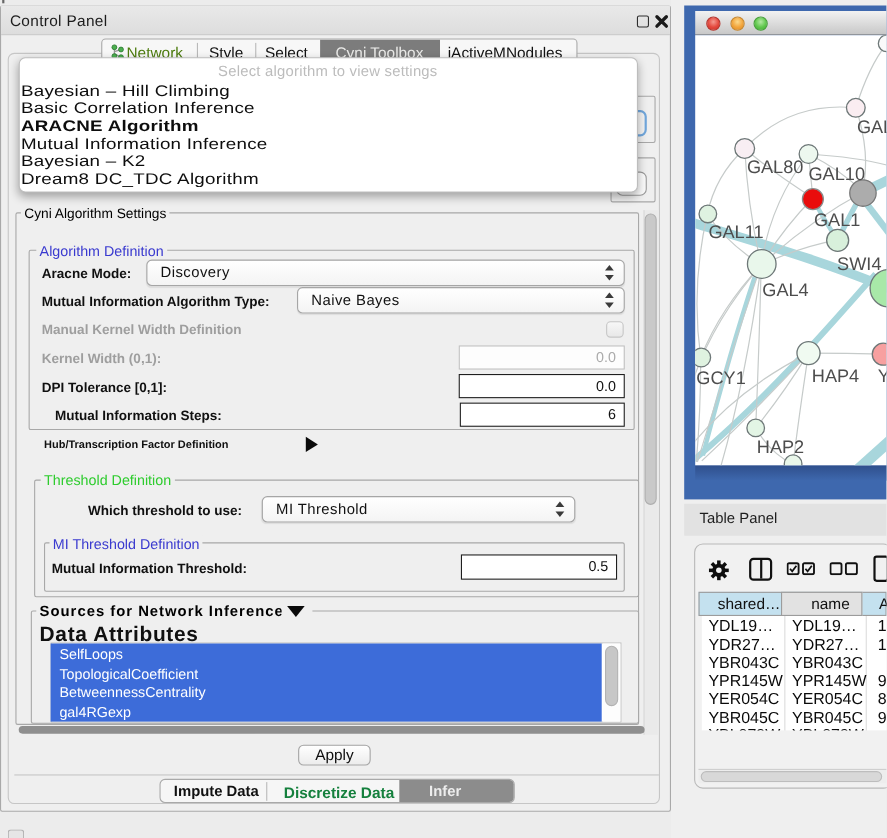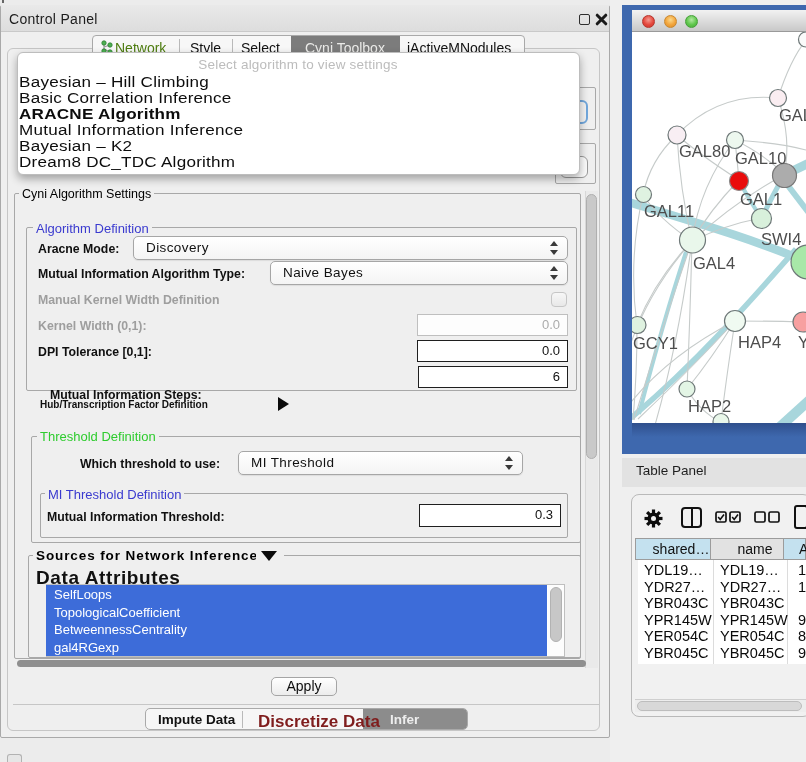--- a/index.html
+++ b/index.html
@@ -67,34 +67,34 @@
 <div class="lab" style="left:38px; top:242px;">Aracne Mode:</div>
 <div class="combo" style="left:133px; top:236px; width:435px;">Discovery<span class="updn"></span></div>
 <div class="lab" style="left:38px; top:267px;">Mutual Information Algorithm Type:</div>
 <div class="combo" style="left:270px; top:261px; width:298px;">Naive Bayes<span class="updn"></span></div>
 <div class="lab gray" style="left:38px; top:293px; color:#9E9E9E;">Manual Kernel Width Definition</div>
 <div class="abs" style="left:551px; top:292px; width:16px; height:15px; border:1px solid #C6C6C6; border-radius:4px; background:linear-gradient(#F7F7F7,#E8E8E8);"></div>
 <div class="lab gray" style="left:38px; top:319px; color:#9E9E9E;">Kernel Width (0,1):</div>
 <div class="fieldd" style="left:417px; top:314px; width:151px; height:22px;">0.0</div>
 <div class="lab" style="left:38px; top:345px;">DPI Tolerance [0,1]:</div>
 <div class="field" style="left:417px; top:340px; width:151px; height:22px;">0.0</div>
-<div class="lab" style="left:38px; top:388px;padding-left:12px;">Mutual Information Steps:</div>
+<div class="lab" style="left:38px; top:371px;padding-left:12px;">Mutual Information Steps:</div>
 <div class="field" style="left:418px; top:366px; width:150px; height:22px;">6</div>
 
 <div class="lab" style="left:40px; top:399px; font-size:10px;">Hub/Transcription Factor Definition</div>
 <div class="abs" style="left:278px; top:397px; width:0px; height:0px; border-top:7.5px solid transparent; border-bottom:7.5px solid transparent; border-left:11px solid #0A0A0A;"></div>
 
 <div class="grp" style="left:31px; top:436px; width:550px; height:107px;"></div>
 <div class="grplab" style="left:37px; top:429px; color:#2ECC2E; font-size:13px;">Threshold Definition</div>
 <div class="lab" style="left:80px; top:457px;">Which threshold to use:</div>
 <div class="combo" style="left:238px; top:451px; width:285px;">MI Threshold<span class="updn"></span></div>
 <div class="grp" style="left:40px; top:493px; width:528px; height:45px;"></div>
 <div class="grplab" style="left:45px; top:487px; color:#3A3ACF; font-size:13px;">MI Threshold Definition</div>
 <div class="lab" style="left:47px; top:510px;">Mutual Information Threshold:</div>
-<div class="field" style="left:419px; top:504px; width:142px; height:23px;">0.3</div>
+<div class="field" style="left:419px; top:504px; width:142px; height:23px;">0.5</div>
 
 <div class="grp" style="left:28px; top:555px; width:553px; height:103px;"></div>
 <div class="grplab b" style="left:33px; top:548px; font-size:13.5px; letter-spacing:0.9px;">Sources for Network Inference</div>
 <div class="abs" style="left:256px; top:550px; width:28px; height:12px; background:#EFEFEF;"></div>
 <div class="abs" style="left:261px; top:551px; width:0px; height:0px; border-left:8.5px solid transparent; border-right:8.5px solid transparent; border-top:10px solid #0A0A0A;"></div>
 <div class="lab" style="left:36px; top:567px; font-size:19px; letter-spacing:0.6px;">Data Attributes</div>
 <div class="abs" style="left:46px; top:584px; width:519px; height:73px; background:#FFF; border:1px solid #BFBFBF;"></div>
 <div class="abs" style="left:46px; top:585px; width:501px; height:71px; background:#3D6CD9;"></div>
 <div class="abs" style="left:54px; top:586px; width:400px; font-size:13px; color:#FFF; line-height:17.7px;">SelfLoops<br>TopologicalCoefficient<br>BetweennessCentrality<br>gal4RGexp</div>
 <div class="abs" style="left:548px; top:585px; width:16px; height:71px; background:#FDFDFD;"></div>
@@ -107,21 +107,21 @@
 <div class="abs" style="left:16.5px; top:51.5px; width:563px; height:123px; background:#FFF; border:1px solid #BDBDBD; border-radius:6px; box-shadow:0 4px 9px rgba(0,0,0,0.32); z-index:5;"></div>
 <div class="abs" style="left:16.5px; top:57px; width:563px; text-align:center; font-size:13.5px; color:#BCBCBC; letter-spacing:0.2px; z-index:6;">Select algorithm to view settings</div>
 <div class="abs" style="left:18.5px; top:74px; font-size:14px; color:#0D0D0D; line-height:16.1px; letter-spacing:0.2px; transform:scaleX(1.22); transform-origin:0 0; z-index:6;">Bayesian – Hill Climbing<br>Basic Correlation Inference<br><span class="b">ARACNE Algorithm</span><br>Mutual Information Inference<br>Bayesian – K2<br>Dream8 DC_TDC Algorithm</div>
 
 <div class="abs" style="left:271px; top:677px; width:66px; height:19px; background:linear-gradient(#FFFFFF,#ECECEC); border:1px solid #A5A5A5; border-radius:5px; text-align:center; font-size:14px; color:#0D0D0D; line-height:17px;">Apply</div>
 <div class="abs" style="left:13px; top:703.5px; width:586px; height:1px; background:#C6C6C6;"></div>
 <div class="abs" style="left:145px; top:708px; width:323px; height:22px; background:#F6F6F6; border:1px solid #A9A9A9; border-radius:5px; overflow:hidden;">
   <div class="abs" style="left:96px; top:2px; width:1px; height:17px; background:#B9B9B9;"></div>
   <div class="abs" style="left:217px; top:0px; width:106px; height:22px; background:#8C8C8C;"></div>
   <div class="abs" style="left:12px; top:3px; font-size:13.5px; font-weight:bold; color:#111;">Impute Data</div>
-  <div class="abs" style="left:112px; top:3px; font-size:17px; font-weight:bold; color:#7f1d1d;">Discretize Data</div>
+  <div class="abs" style="left:112px; top:3px; font-size:14px; font-weight:bold; color:#15803d;">Discretize Data</div>
   <div class="abs" style="left:228px; top:3px; font-size:13.5px; font-weight:bold; color:#EDEDED;margin-left:16px;">Infer Network</div>
 </div>
 <div class="abs" style="left:7px; top:754px; width:15px; height:8px; border:1px solid #B2B2B2; border-bottom:none; border-radius:3px 3px 0 0; background:#E6E6E6;"></div>
 <div class="abs" style="left:612px; top:369px; width:4px; height:6px; background:#AFAFAF; clip-path:polygon(100% 0, 0 50%, 100% 100%);"></div>
 
 <div class="abs" style="left:610px; top:0px; width:196px; height:762px; background:#EFEFEF;"></div>
 
 <div class="abs" style="left:622px; top:5px; width:184px; height:449px; background:#3E68AE;"></div>
 <div class="abs" style="left:632px; top:423px; width:174px; height:14px; background:linear-gradient(#2F4F8C,#3E68AE);"></div>
 <div class="abs" style="left:632px; top:10px; width:174px; height:22px; background:linear-gradient(#F2F2F2,#C8C8C8); border-bottom:1px solid #9A9A9A;"></div>

